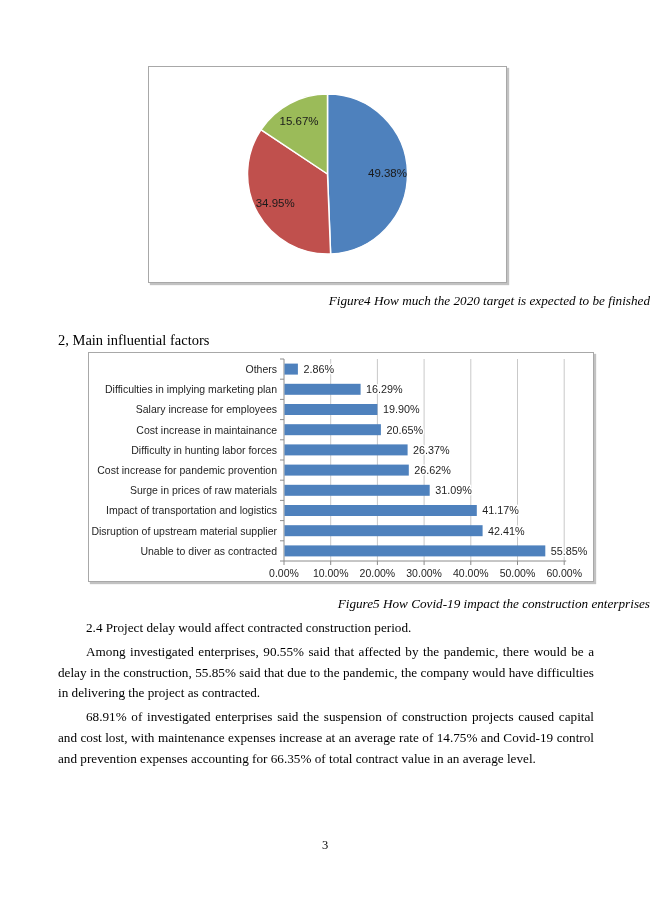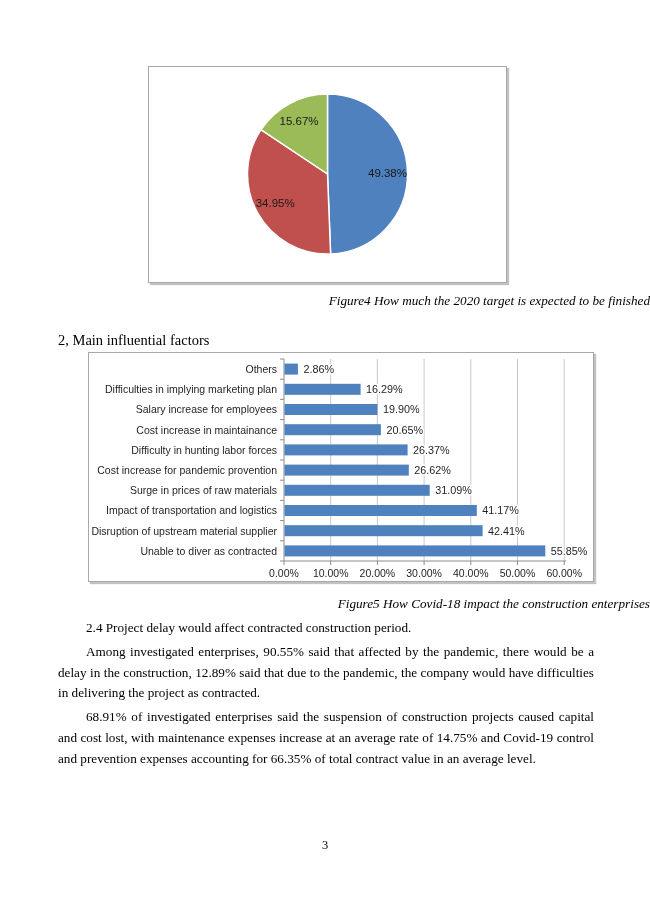--- a/index.html
+++ b/index.html
@@ -119,23 +119,23 @@
         <text x="393.3" y="161.3" text-anchor="start" font-size="10.8" fill="#1f1f1f" class="vlabel">41.17%</text>
         <rect x="195.5" y="172.2" width="198.1" height="11" fill="#4E81BD"></rect>
         <text x="188" y="181.5" text-anchor="end" font-size="10.5" fill="#1f1f1f">Disruption of upstream material supplier</text>
         <text x="399.1" y="181.5" text-anchor="start" font-size="10.8" fill="#1f1f1f" class="vlabel">42.41%</text>
         <rect x="195.5" y="192.4" width="260.8" height="11" fill="#4E81BD"></rect>
         <text x="188" y="201.7" text-anchor="end" font-size="10.5" fill="#1f1f1f">Unable to diver as contracted</text>
         <text x="461.8" y="201.7" text-anchor="start" font-size="10.8" fill="#1f1f1f" class="vlabel">55.85%</text>
       </svg>
   </figure>
 
-  <div class="caption caption-fig5">Figure5 How Covid-18 impact the construction enterprises</div>
+  <div class="caption caption-fig5">Figure5 How Covid-19 impact the construction enterprises</div>
 
   <div class="body-text">
     <p>2.4 Project delay would affect contracted construction period.</p>
-    <p>Among investigated enterprises, 90.55% said that affected by the pandemic, there would be a delay in the construction, 12.89% said that due to the pandemic, the company would have difficulties in delivering the project as contracted.</p>
+    <p>Among investigated enterprises, 90.55% said that affected by the pandemic, there would be a delay in the construction, 55.85% said that due to the pandemic, the company would have difficulties in delivering the project as contracted.</p>
     <p>68.91% of investigated enterprises said the suspension of construction projects caused capital and cost lost, with maintenance expenses increase at an average rate of 14.75% and Covid-19 control and prevention expenses accounting for 66.35% of total contract value in an average level.</p>
   </div>
 
   <div class="page-number">3</div>
 
 </div>
 
 </body></html>

